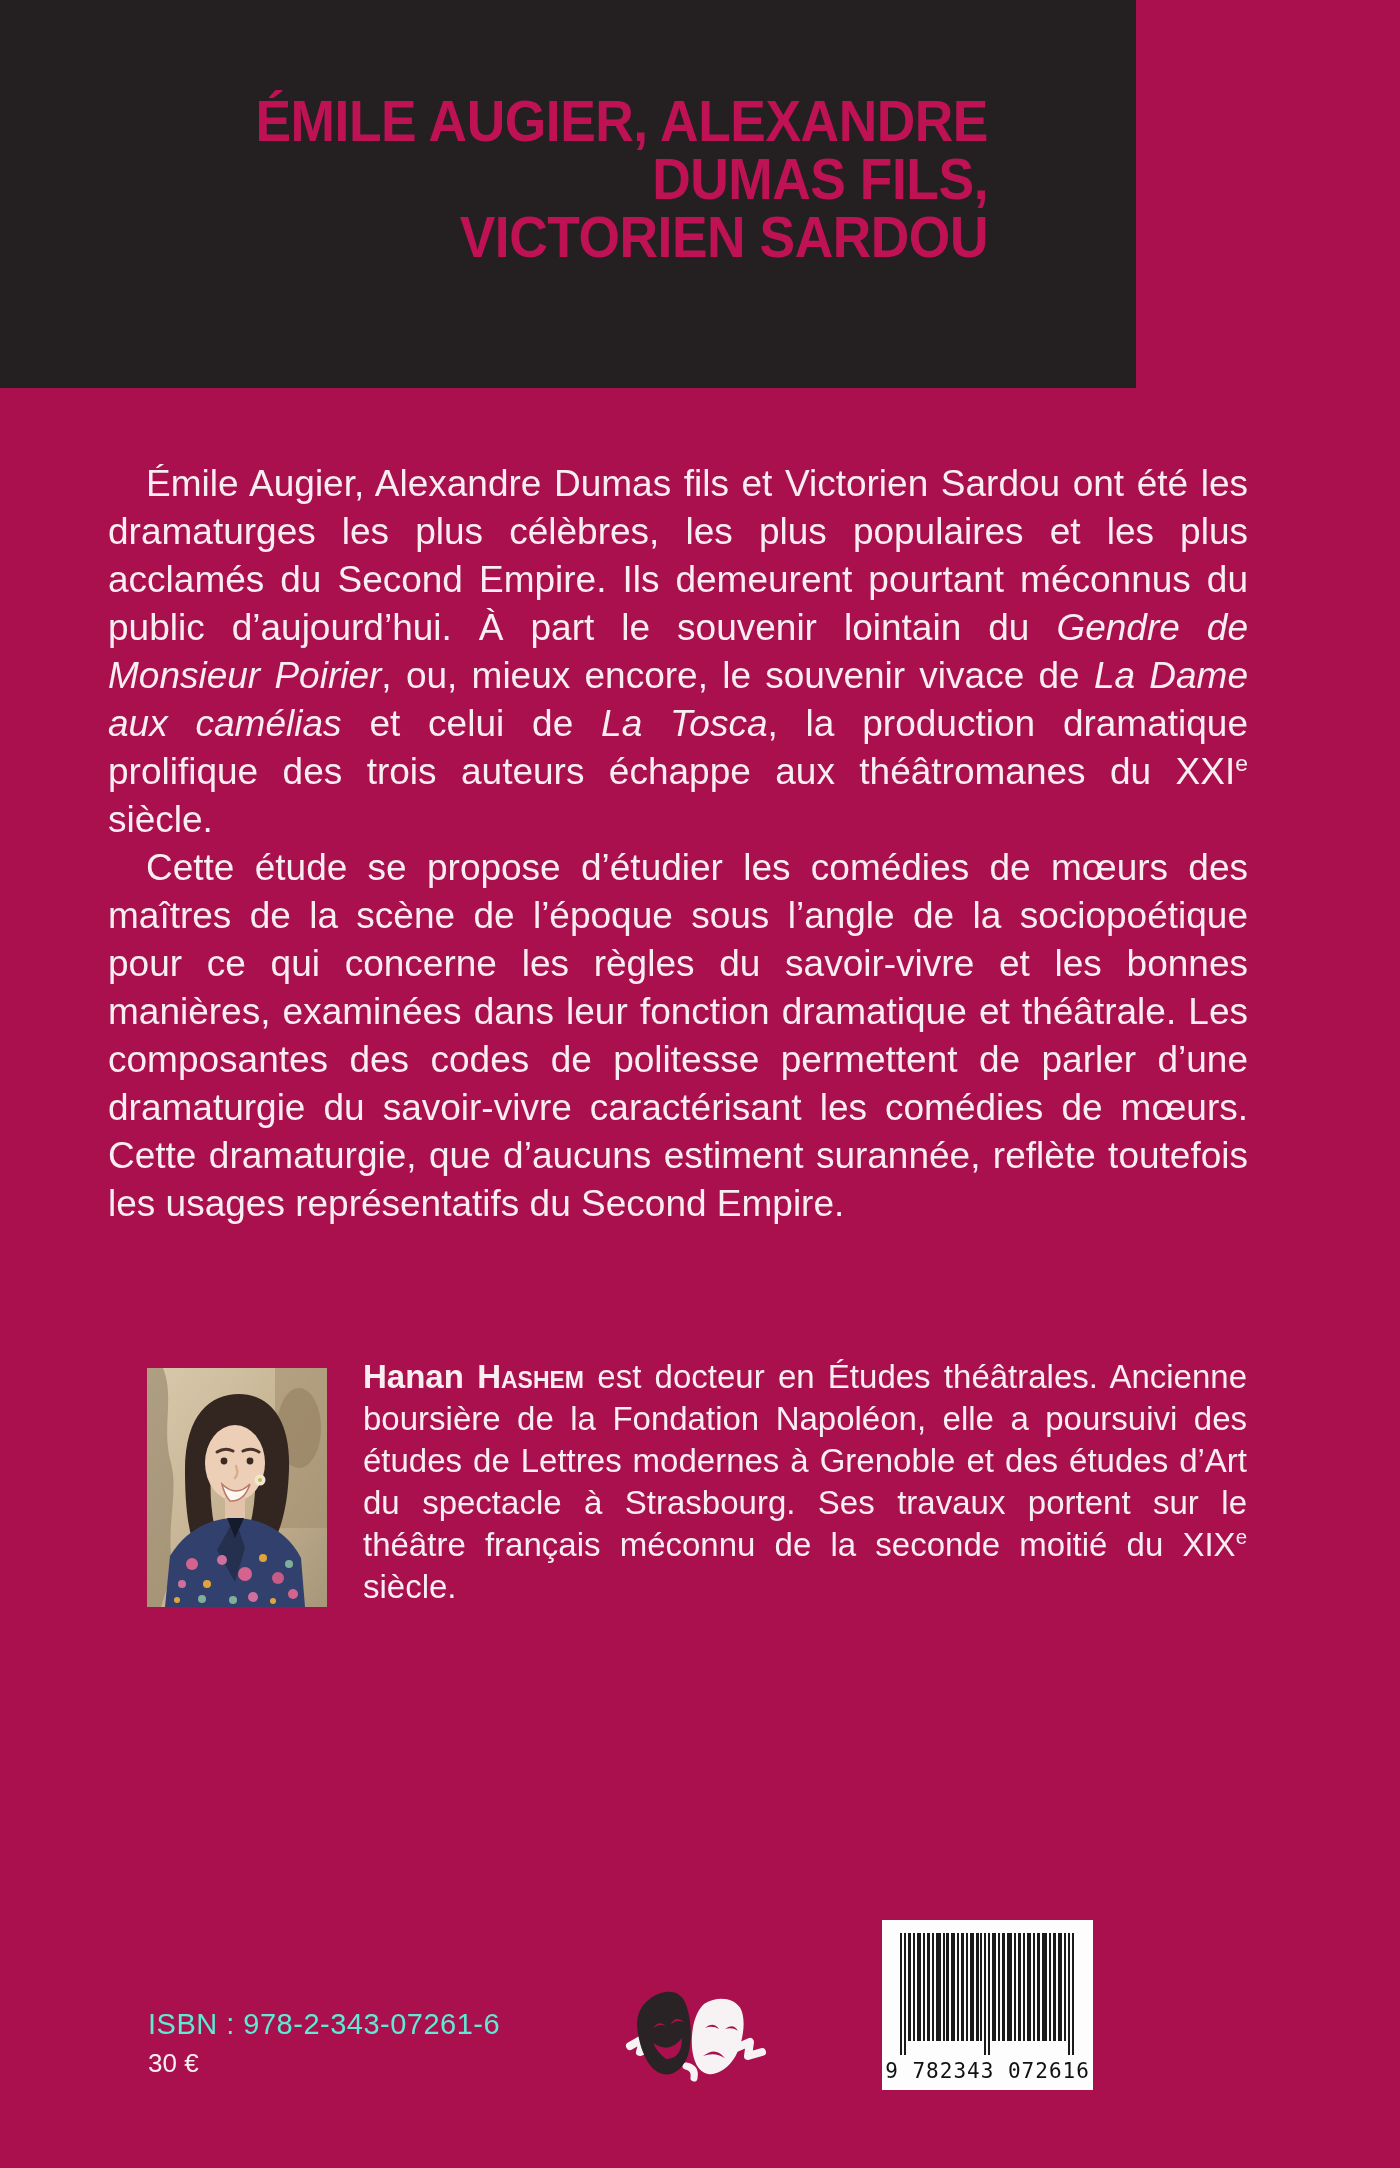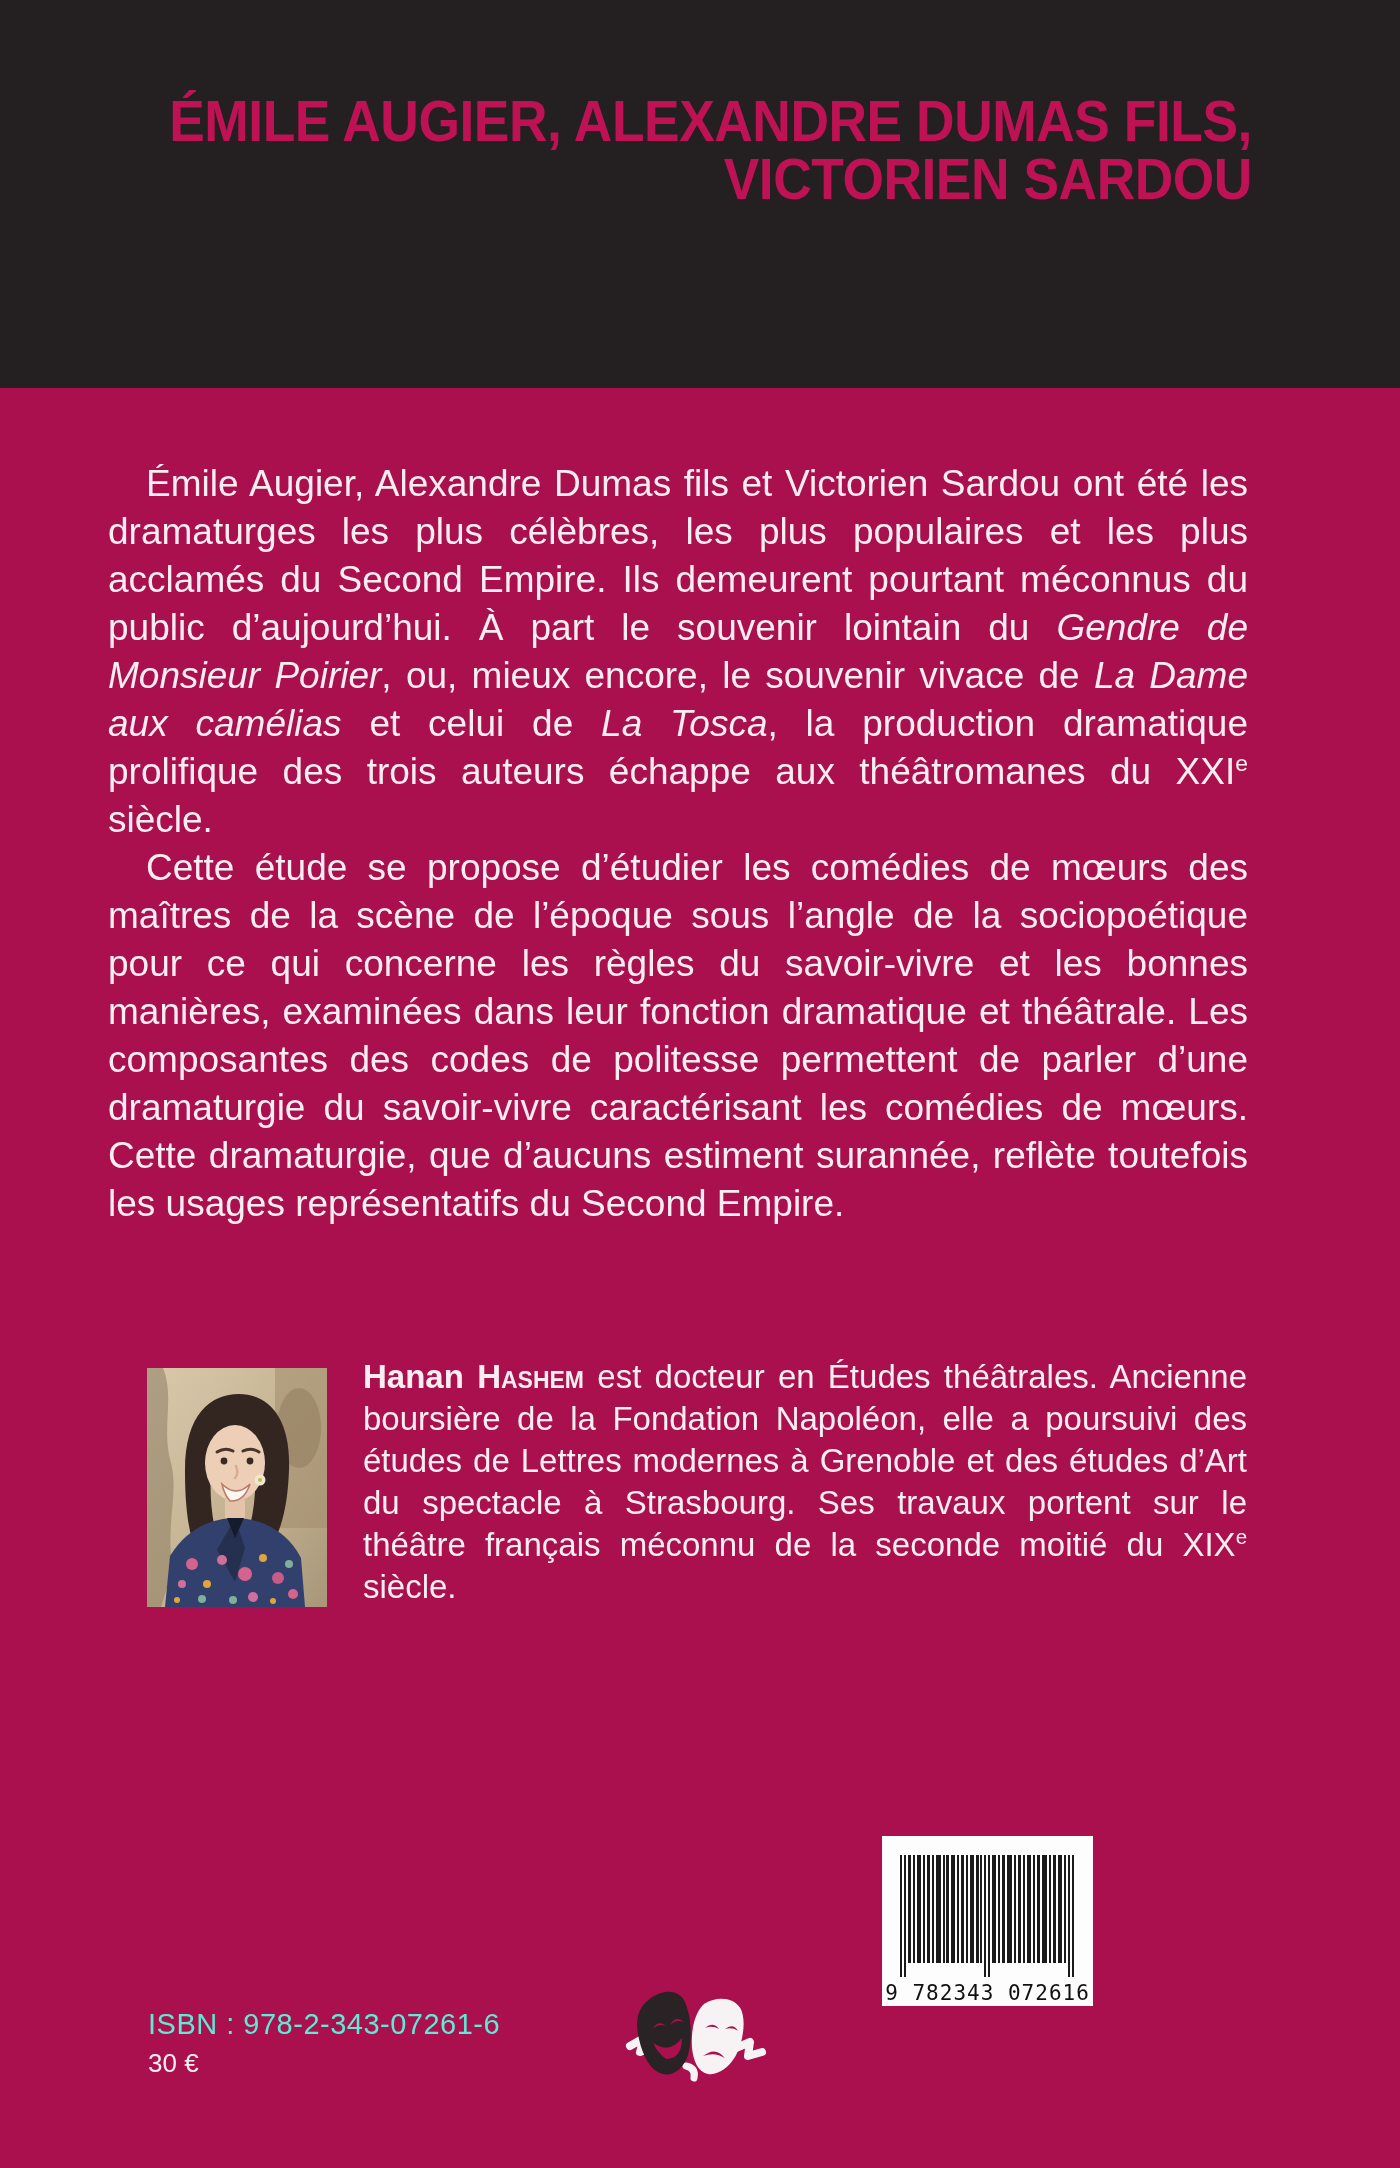--- a/index.html
+++ b/index.html
@@ -4,21 +4,21 @@
 <style>
   html,body{margin:0;padding:0;}
   body{background:#555; font-family:"Liberation Sans", sans-serif;}
   .page{
     position:relative; width:1400px; height:2168px; margin:0 auto;
     background:#aa104e; overflow:hidden;
     -webkit-font-smoothing:antialiased;
   }
   
   .header{
-    position:absolute; left:0; top:0; width:1400px; height:388px;
+    position:absolute; left:0; top:0; width:1136px; height:388px;
     background:#242021;
   }
   .title-block{
     position:absolute; top:92px; right:148px;
     text-align:right; color:#be1255;
     font-size:58px; font-weight:bold; line-height:58px;
     letter-spacing:-0.5px;
     transform:scaleX(0.92); transform-origin:100% 0;
   }
   .subtitle{
@@ -54,22 +54,22 @@
     color:#5eead4; font-size:29px; letter-spacing:0.5px;
   }
   .price{
     position:absolute; left:148px; top:2048px;
     color:#f8eef2; font-size:26px;
   }
   .masks{
     position:absolute; left:620px; top:1990px; width:150px; height:95px;
   }
   .barcode{
-    position:absolute; left:882px; top:1836px; width:211px; height:170px;
-    background:#fdfdfd; box-sizing:border-box; padding-top:19px;
+    position:absolute; left:882px; top:1920px; width:211px; height:170px;
+    background:#fdfdfd; box-sizing:border-box; padding-top:13px;
     text-align:center;
   }
   .barcode svg{display:block; margin:0 auto;}
   .barcode-digits{
     font-family:"DejaVu Sans Mono", monospace;
     font-size:21px; color:#111; letter-spacing:1px; margin-top:2px;
   }
   
   .it{font-style:italic;}
   .bd{font-weight:bold;}

